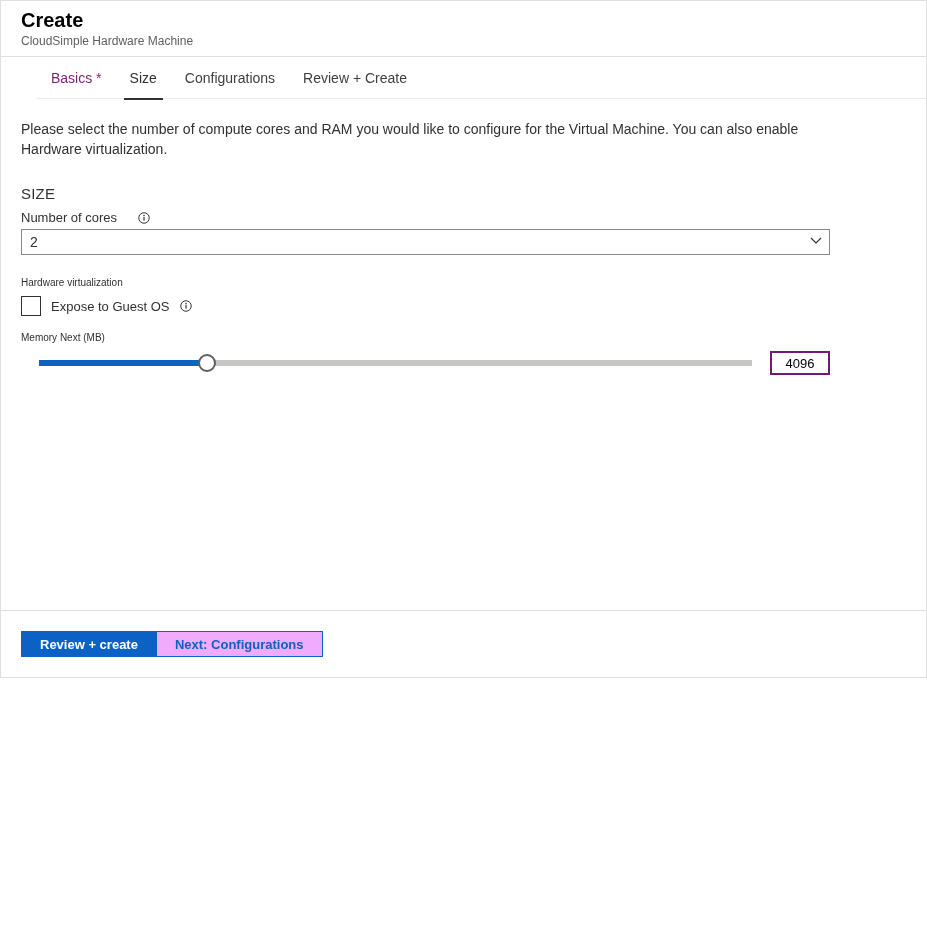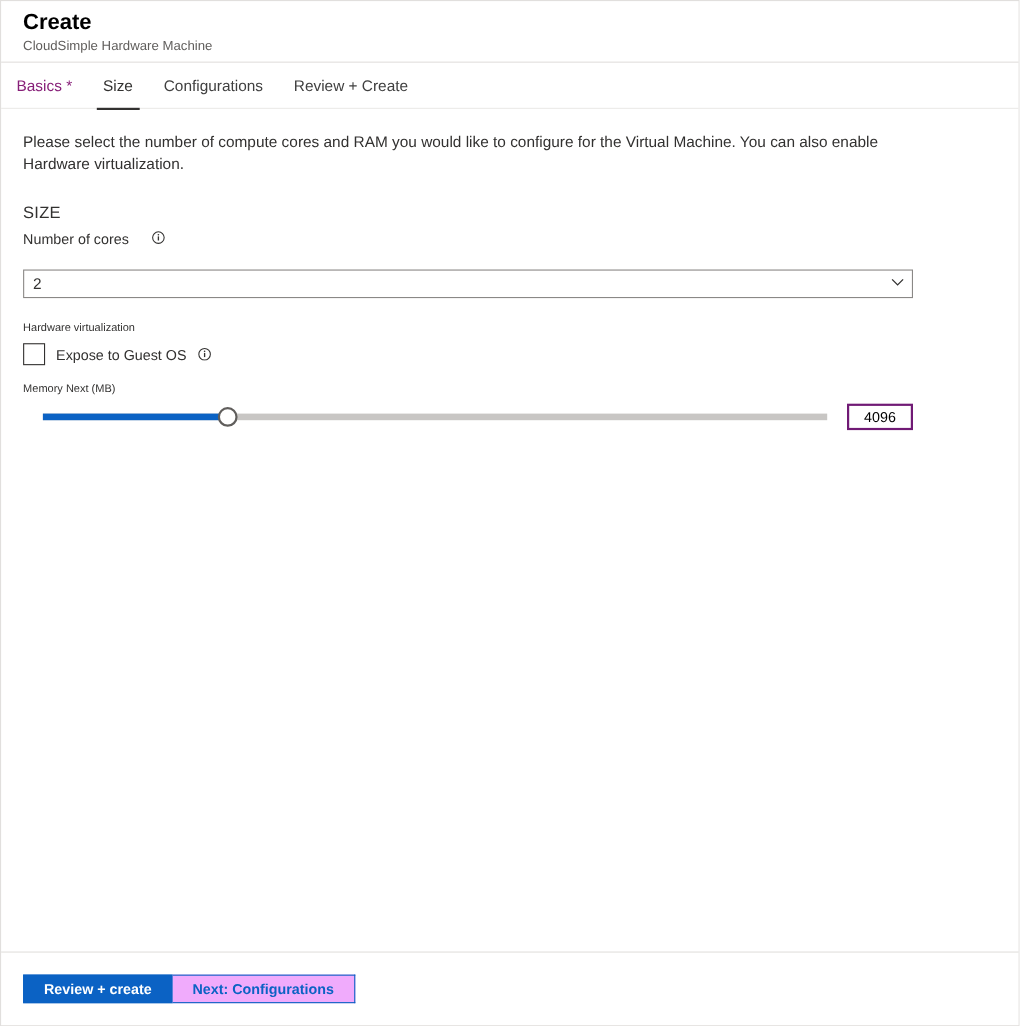--- a/index.html
+++ b/index.html
@@ -1,31 +1,31 @@
 <!DOCTYPE html>
 <html><head>
   <meta charset="utf-8">
   <style>
     * { box-sizing: border-box; margin: 0; padding: 0; font-family: "Segoe UI", Arial, sans-serif; }
     body { width: 927px; height: 933px; background: #fff; color: #323130; font-size: 14px; }
-    .frame { width: 927px; height: 933px; border: 1px solid #e1dfdd; position: relative; display: flex; flex-direction: column; }
+    .frame { width: 927px; height: 678px; border: 1px solid #e1dfdd; position: relative; display: flex; flex-direction: column; }
     .header { padding: 8px 20px 8px 20px; }
     .header-title { font-size: 20px; font-weight: 700; color: #000; }
     .header-sub { font-size: 12px; color: #605e5c; margin-top: 2px; }
     .tab-separator { border-top: 1px solid #e1dfdd; }
-    .tabs { display: flex; gap: 24px; padding: 0 12px; height: 42px; align-items: center; border-bottom: 1px solid #eceae8; }
+    .tabs { display: flex; gap: 24px; padding: 0 12px; height: 42px; align-items: center; border-bottom: 1px solid #eceae8; margin-left: 36px; }
     .tab { font-size: 14px; cursor: pointer; padding: 0 2px; height: 42px; display: flex; align-items: center; position: relative; }
     .tab.link { color: #404040; }
     .tab.visited { color: #871f78; }
     .tab.current { color: #323130; font-weight: 400; }
     .tab.current::after { content: ""; position: absolute; left: -4px; right: -4px; bottom: -1px; height: 2px; background: #323130; }
     .content { padding: 20px; flex: 1 1 auto; overflow: auto; }
     .desc { font-size: 14px; line-height: 20px; color: #323130; margin-bottom: 26px; max-width: 820px; }
     .section-title { font-size: 15px; margin-bottom: 8px; color: #323130; letter-spacing: 0.2px; }
-    .label-row { display: flex; align-items: flex-start; gap: 21px; margin-bottom: 20px; }
+    .label-row { display: flex; align-items: center; gap: 21px; margin-bottom: 4px; }
     .label { font-size: 13px; color: #323130; }
     .info-icon { width: 12px; height: 12px; display: inline-flex; align-items: center; justify-content: center; }
     .info-icon svg { width: 12px; height: 12px; }
     .select-wrap { position: relative; width: 809px; max-width: 100%; margin-bottom: 22px; }
     .select-box { width: 100%; height: 26px; border: 1px solid #8a8886; padding: 0 30px 0 8px; background: #fff; font-size: 14px; color: #323130; display: flex; align-items: center; cursor: pointer; }
     .select-chevron { position: absolute; right: 8px; top: 50%; transform: translateY(-50%); pointer-events: none; }
     .sub-label { font-size: 10px; color: #323130; margin-bottom: 8px; }
     .checkbox-row { display: flex; align-items: center; gap: 10px; margin-bottom: 16px; }
     .checkbox { width: 20px; height: 20px; border: 1px solid #323130; background: #fff; cursor: pointer; }
     .mem-row { display: flex; align-items: center; gap: 18px; width: 809px; max-width: 100%; margin-top: 6px; }

